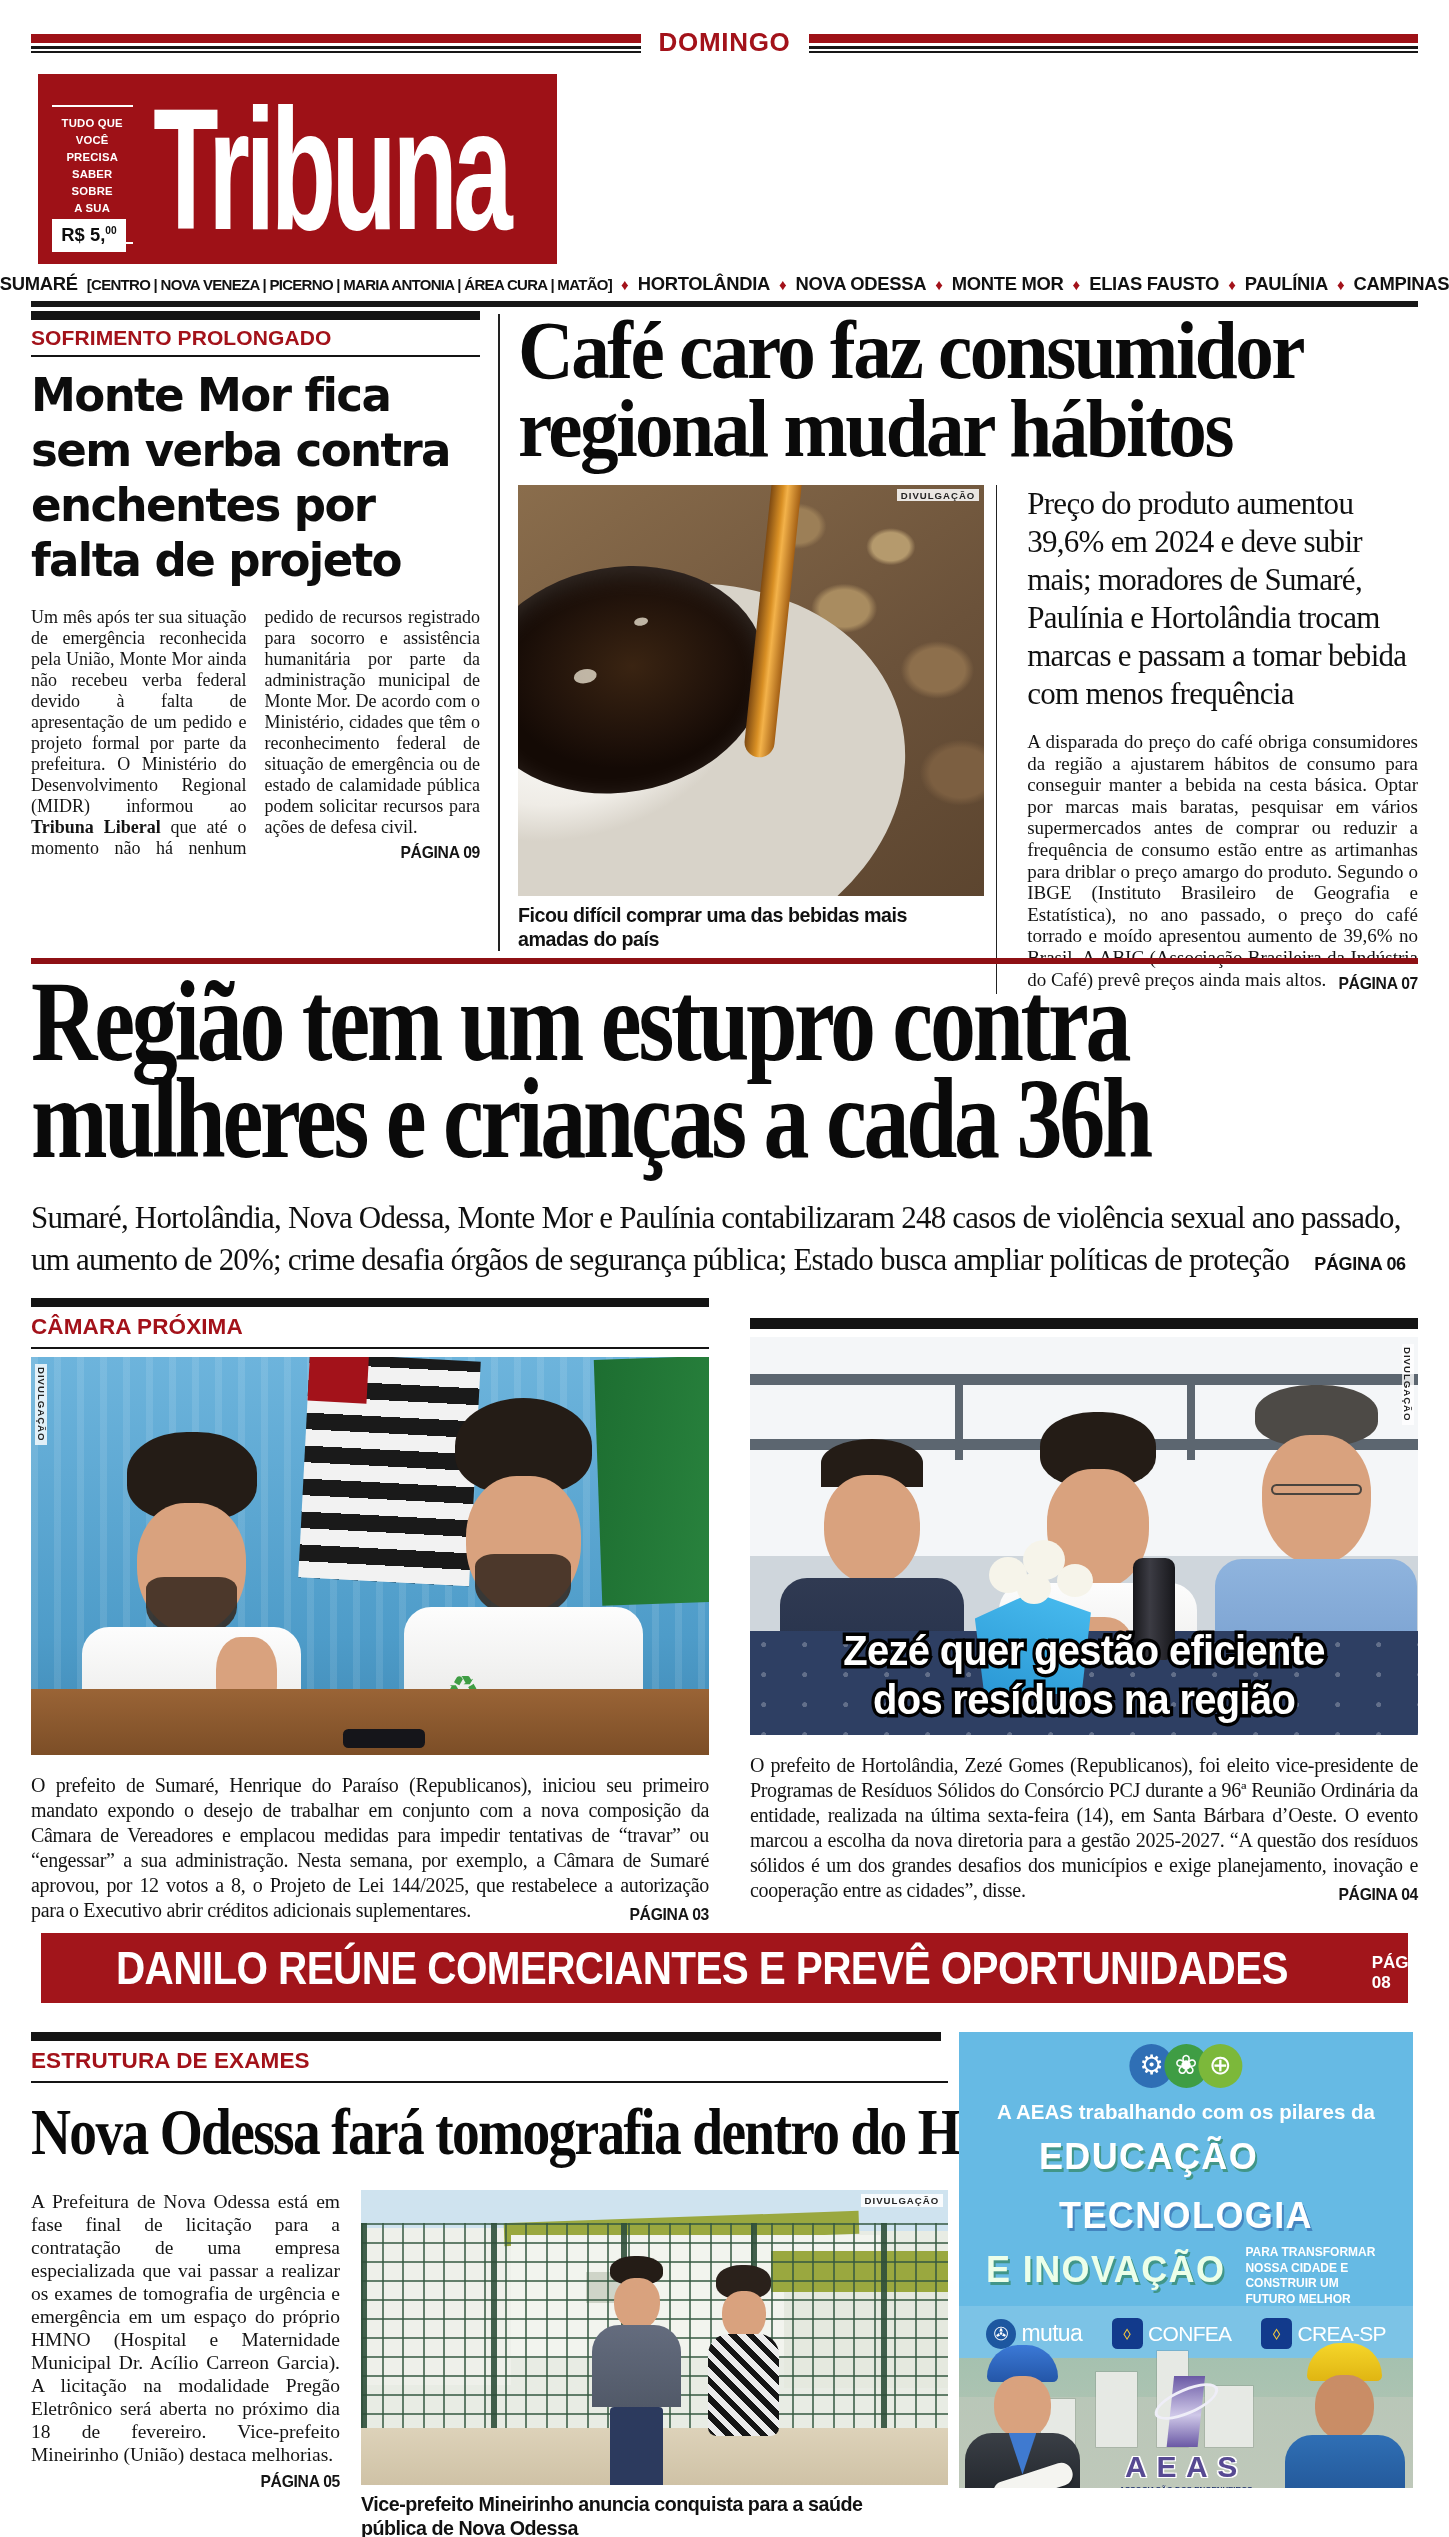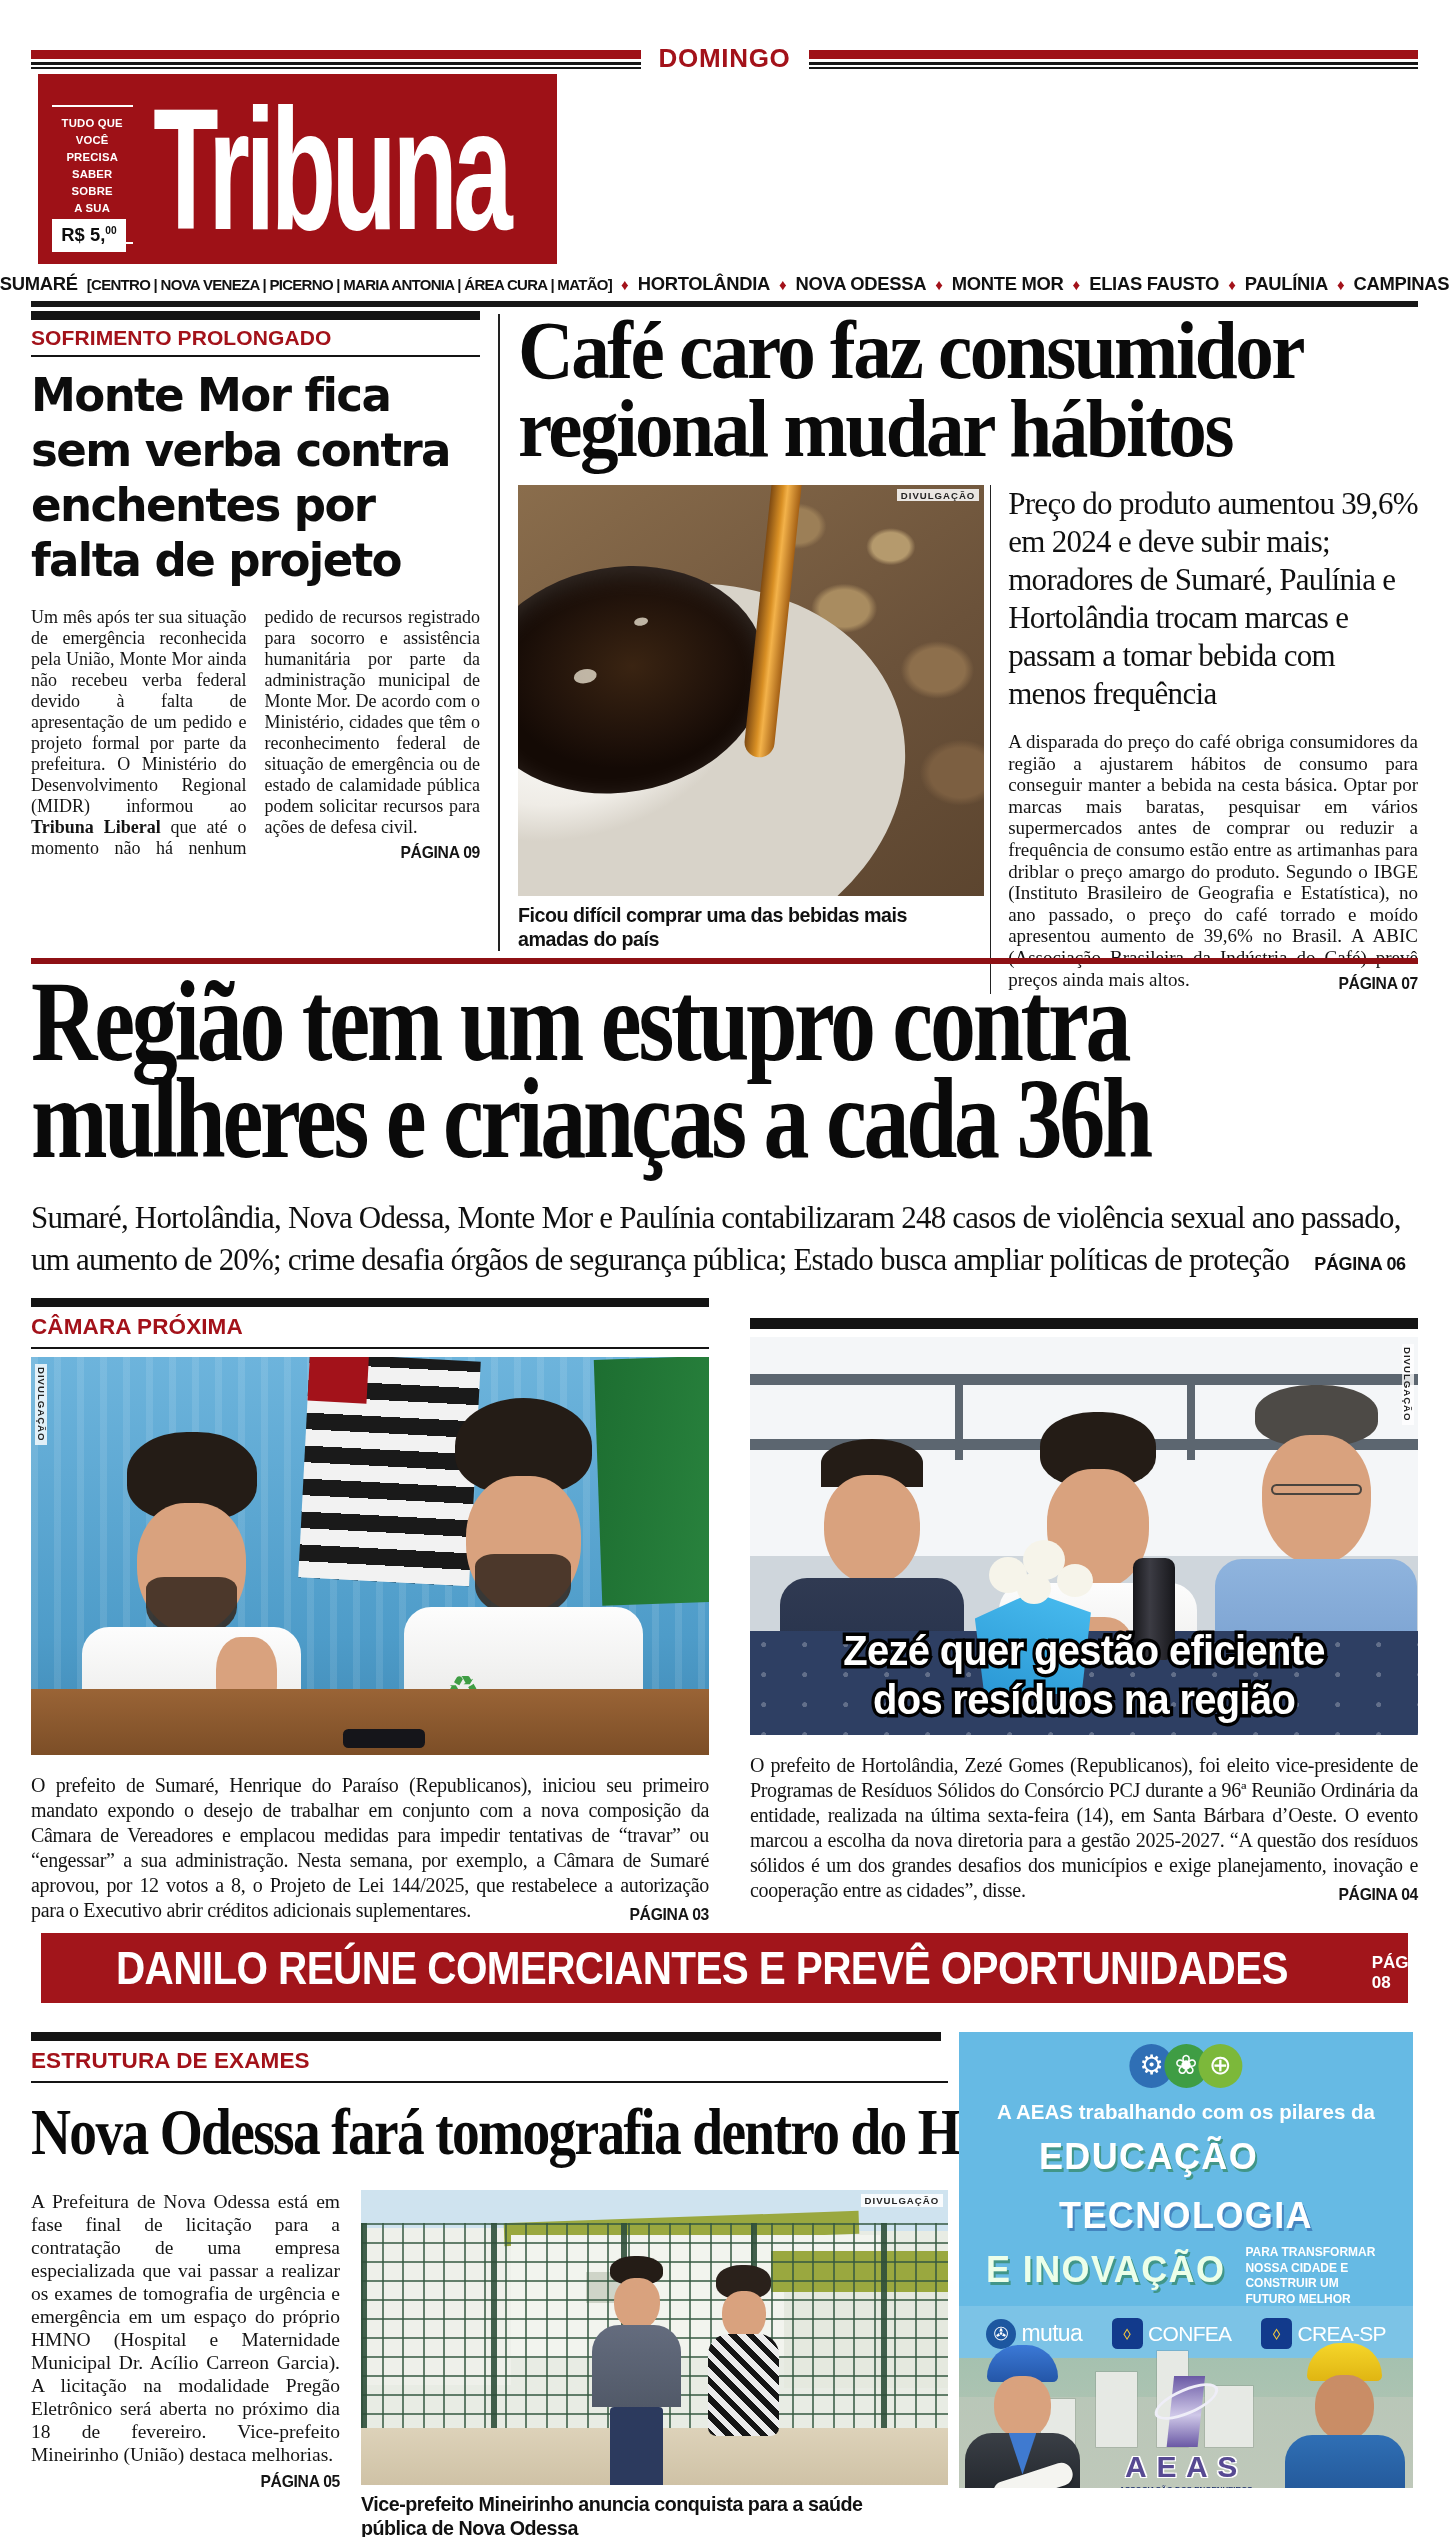--- a/index.html
+++ b/index.html
@@ -3,21 +3,21 @@
 <meta charset="utf-8">
 <style>
   * { margin:0; padding:0; box-sizing:border-box; }
   html,body { background:#e8e8e8; }
   .page {
     position:relative; width:1449px; height:2538px; background:#fff;
     font-family:"Liberation Sans", sans-serif; color:#111; overflow:hidden;
     margin:0 auto;
   }
   
-  .domingo-row { position:absolute; left:31px; right:31px; top:43px; display:flex; align-items:center; gap:18px; }
+  .domingo-row { position:absolute; left:31px; right:31px; top:27px; display:flex; align-items:center; gap:18px; }
   .rule-stack { flex:1; }
   .rule-red-thin { height:9px; background:#9e1117; margin-bottom:3.4px; }
   .rule-black-thin { height:2.7px; background:#161616; margin-bottom:2px; }
   .domingo { color:#a3121a; font-weight:900; font-size:26px; letter-spacing:0.7px; white-space:nowrap; padding-bottom:4.1px;}
   
   .masthead { position:absolute; left:38px; right:37px; top:74px; height:190px; display:flex; }
   .m-left { position:relative; width:519px; background:#9e1117; }
   .m-right { position:relative; flex:1; background:#0c0c0c; }
   .m-word { position:absolute; color:#fff; font-weight:900; font-size:115px; letter-spacing:-4.8px; line-height:1;
             transform:scale(0.93,1.5); transform-origin:center; top:50%; margin-top:-57px; }
@@ -81,21 +81,21 @@
       radial-gradient(68px 55px at 95% 70%, #7c5f41 0 45%, transparent 60%),
       linear-gradient(145deg,#8a6d4c,#6b523a 60%,#5c452f); }
   .cup { position:absolute; left:-102px; top:102px; width:492px; height:383px; background:
          radial-gradient(closest-side at 35% 30%, #ffffff, #efece6 70%, #d8d3c9); border-radius:50%; transform:rotate(-14deg);}
   .coffee-surface { position:absolute; left:82px; top:-27px; width:294px; height:225px; border-radius:50%;
          background:radial-gradient(closest-side at 55% 45%, #3a2412, #20120a 70%, #140a05); transform:rotate(4deg);
          box-shadow:inset 0 6.8px 27px rgba(255,255,255,.15); }
   .sparkle { position:absolute; border-radius:50%; background:rgba(255,248,230,.7); }
   .stream { position:absolute; left:240px; top:-13.7px; width:30px; height:287px; transform:rotate(6deg);
             background:linear-gradient(90deg,#7e4a12,#d88f24 40%,#f3b24a 55%,#a35f14); border-radius:0 0 15px 15px; }
-  .cafe-right { flex:1; padding-left:17px; border-left:1.4px solid #222; margin-left:6px; }
+  .cafe-right { flex:1; padding-left:30px; border-left:1.4px solid #222; margin-left:12px; }
   .cafe-deck { font-family:"Liberation Serif",serif; font-size:31px; line-height:38px; letter-spacing:-0.7px; color:#101010; }
   .cafe-body { margin-top:18px; font-family:"Liberation Serif",serif; font-size:19px; line-height:21.6px; text-align:justify; color:#141414;}
   .rule-red-full { position:absolute; left:31px; right:31px; top:958px; height:6.1px; background:#8e1014; }
   
   .row2 { position:absolute; left:31px; right:31px; top:973px; }
   .row2 .line { display:block; font-family:"Liberation Serif",serif; font-weight:700; font-size:115px; line-height:97px;
                 letter-spacing:-4.1px; color:#0a0a0a; transform:scaleX(.80); transform-origin:0 0; white-space:nowrap;}
   .row2-deck { margin-top:30px; font-family:"Liberation Serif",serif; font-size:31px; line-height:42px; letter-spacing:-0.8px; color:#101010;}
   .row2-deck .pg2 { font-family:"Liberation Sans",sans-serif; font-weight:900; font-size:18px; margin-left:18px; letter-spacing:-0.3px;}
   

